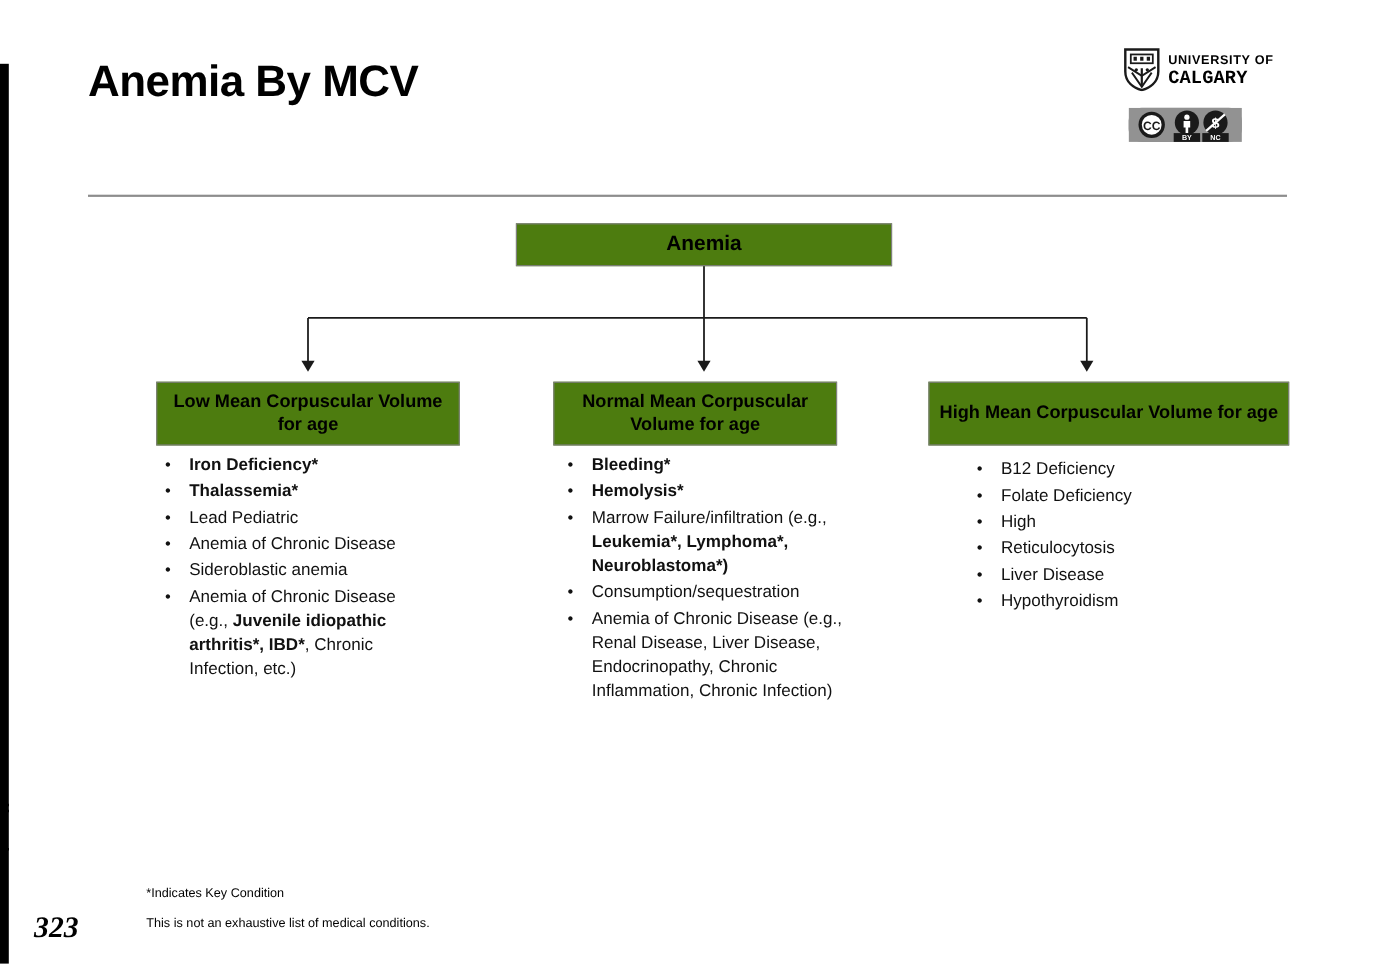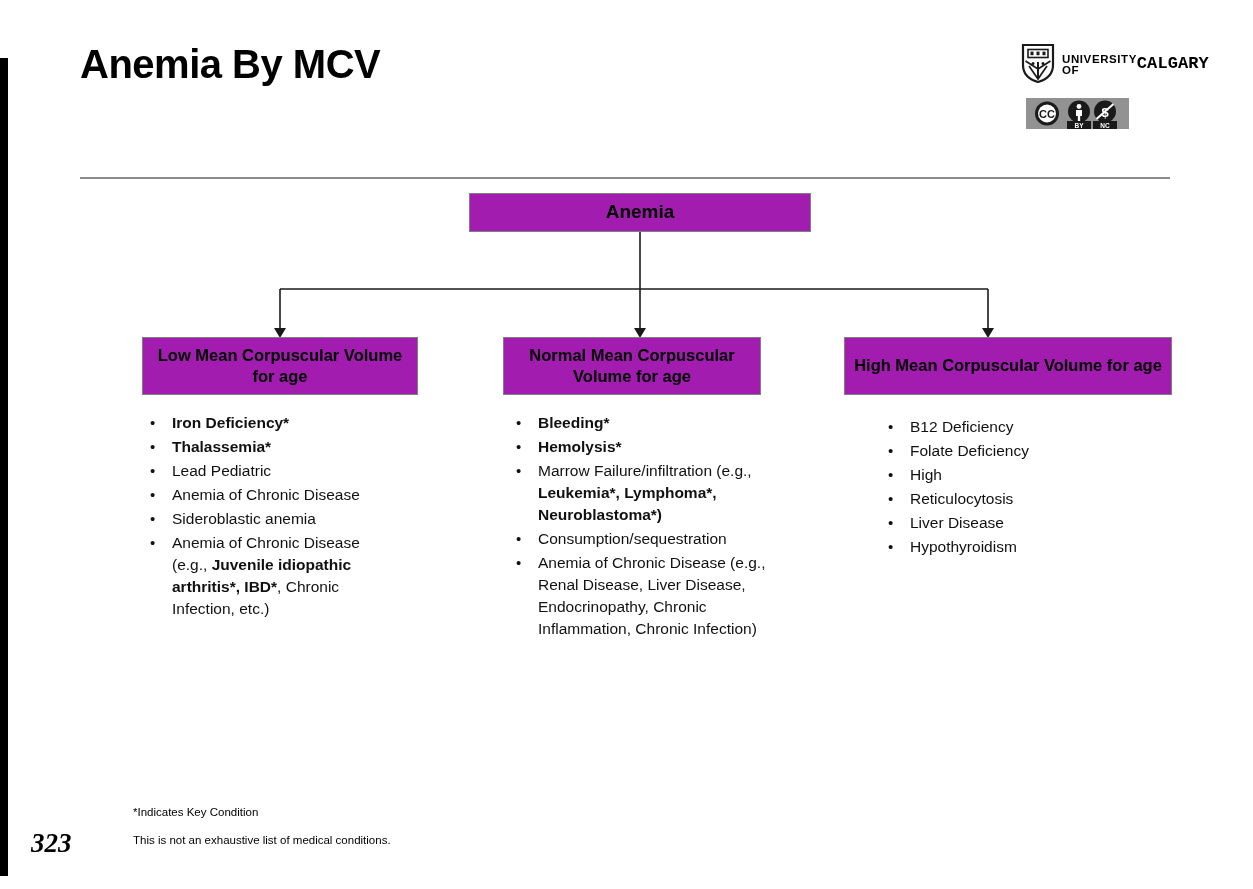--- a/index.html
+++ b/index.html
@@ -23,21 +23,21 @@
     top: 58px;
     width: 8px;
     height: 818px;
     background: #000000;
   }
 
   
   .slide-title {
     position: absolute;
     left: 80px;
-    top: 42px;
+    top: 52px;
     font-size: 40px;
     font-weight: 700;
     letter-spacing: -0.5px;
     color: #000000;
     white-space: nowrap;
   }
 
   
   .brand-block {
     position: absolute;
@@ -48,20 +48,21 @@
   }
   .uofc-lockup {
     display: flex;
     align-items: center;
     gap: 7px;
     height: 46px;
   }
   .uofc-shield { flex: 0 0 auto; }
   .uofc-words {
     display: flex;
+    flex-direction: column;
     justify-content: flex-end;
     line-height: 1;
   }
   .uofc-line1 {
     font-size: 11.5px;
     font-weight: 700;
     letter-spacing: 0.6px;
   }
   .uofc-line2 {
     font-size: 17px;
@@ -98,27 +99,28 @@
     top: 0;
     width: 1253px;
     height: 889px;
     pointer-events: none;
   }
 
   .node-box {
     position: absolute;
     box-sizing: border-box;
     border: 1px solid #7f7f7f;
-    background: #a21caf;
+    background: #4d7c0f;
     display: flex;
     align-items: center;
     justify-content: center;
     text-align: center;
     font-weight: 700;
     line-height: 1.3;
+    margin-top: 10px;
   }
   .node-root {
     left: 469px;
     top: 193px;
     width: 342px;
     height: 39px;
     font-size: 19px;
   }
   .node-cat {
     top: 337px;

